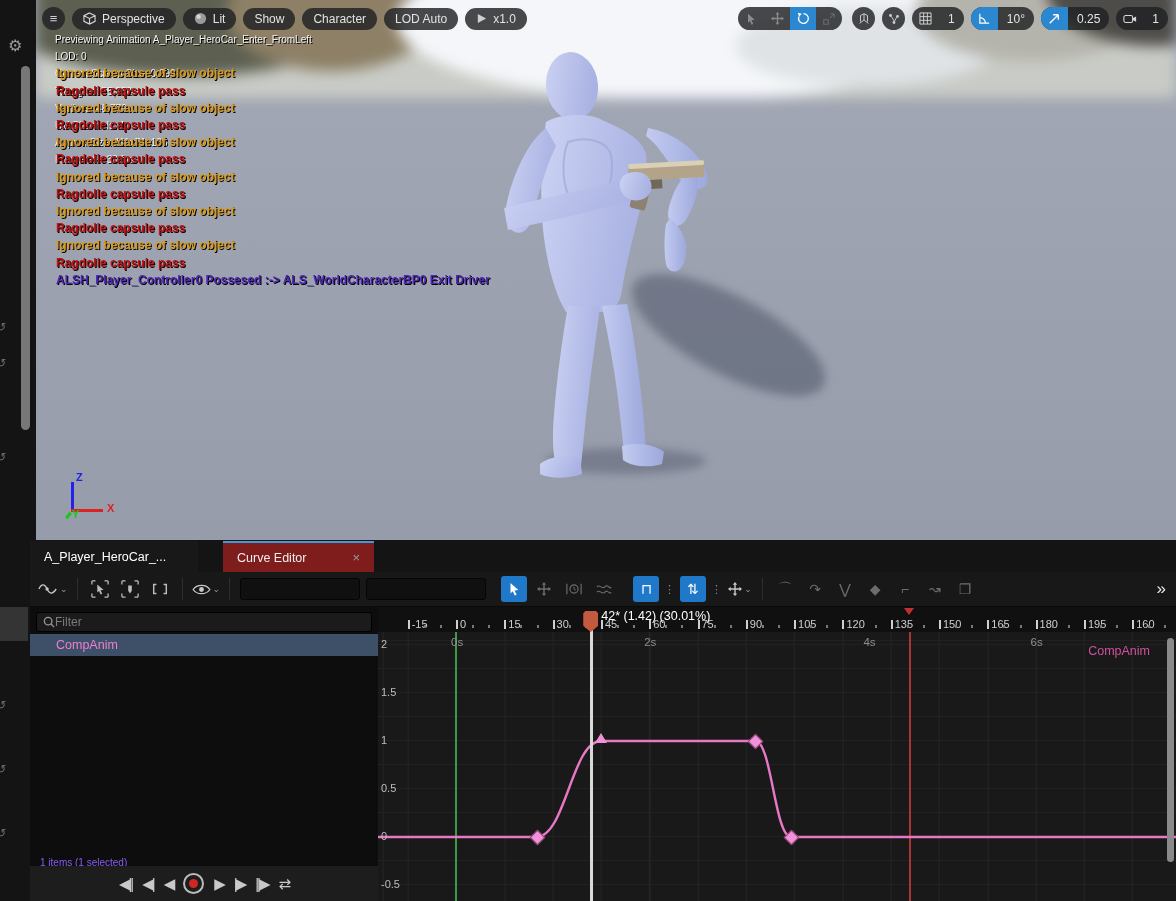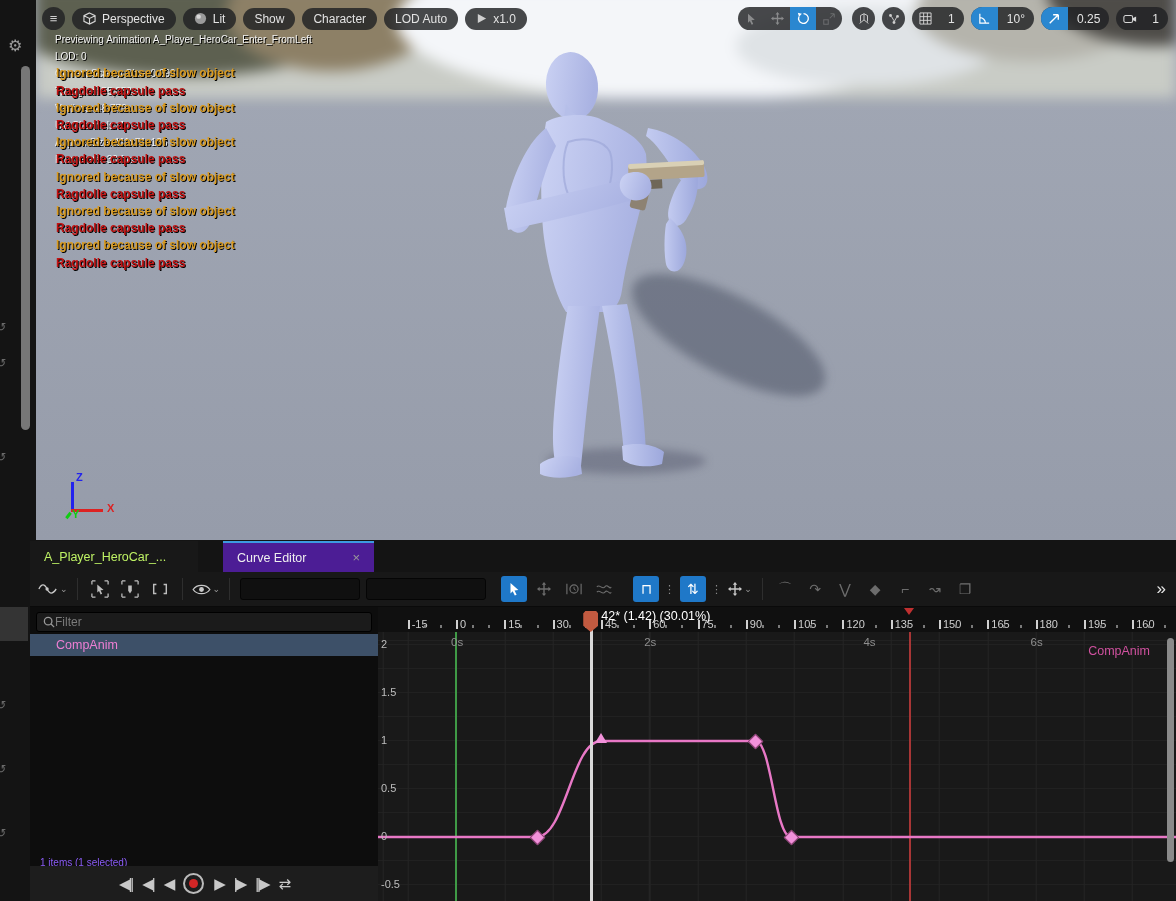--- a/index.html
+++ b/index.html
@@ -54,22 +54,22 @@
   #gizmo .yl{position:absolute;left:10px;top:34px;color:#1c1;}
 
   
   #shadow1{left:585px;top:296px;width:215px;height:78px;border-radius:50%;
            background:rgba(56,61,82,.42);transform:rotate(28deg);filter:blur(5px);}
   #shadow2{left:510px;top:448px;width:160px;height:26px;border-radius:50%;
            background:rgba(62,66,88,.35);filter:blur(4px);}
 
   
   #tabbar{left:30px;top:540px;width:1146px;height:32px;background:#141414;display:flex;align-items:flex-end;}
-  .tab{height:31px;display:flex;align-items:center;padding:0 14px;font-size:12.5px;color:#bef264;background:#181818;margin-right:1px;}
-  .tab.active{background:#4c1d95;color:#efefef;border-top:2px solid #3d9ae0;height:29px;}
+  .tab{height:31px;display:flex;align-items:center;padding:0 14px;font-size:12.5px;color:#ffffff;background:#181818;margin-right:1px;}
+  .tab.active{background:#7f1d1d;color:#efefef;border-top:2px solid #3d9ae0;height:29px;}
   .tab .close{margin-left:46px;color:#9a9a9a;font-size:13px;}
 
   #ctoolbar{left:30px;top:572px;width:1146px;height:35px;background:#181818;border-bottom:1px solid #0a0a0a;
             display:flex;align-items:center;padding:0 6px;box-sizing:border-box;color:#b9b9b9;}
   .tbtn{display:inline-flex;align-items:center;justify-content:center;min-width:26px;height:26px;border-radius:3px;margin:0 2px;font-size:14px;color:#c0c0c0;}
   .tbtn.blue{background:#1f78c8;color:#fff;}
   .tbtn.dim{opacity:.5;}
   .tsep{width:1px;height:22px;background:#2e2e2e;margin:0 7px;}
   .chev{font-size:9px;color:#9a9a9a;margin-left:2px;}
   .dots{color:#8a8a8a;font-size:11px;letter-spacing:0;margin:0 3px;}
@@ -314,20 +314,21 @@
       <div class="msg-orange">Ignored because of slow object</div>
       <div class="msg-red">Ragdolle capsule pass</div>
       <div class="msg-orange">Ignored because of slow object</div>
       <div class="msg-red">Ragdolle capsule pass</div>
       <div class="msg-orange">Ignored because of slow object</div>
       <div class="msg-red">Ragdolle capsule pass</div>
       <div class="msg-orange">Ignored because of slow object</div>
       <div class="msg-red">Ragdolle capsule pass</div>
       <div class="msg-orange">Ignored because of slow object</div>
       <div class="msg-red">Ragdolle capsule pass</div>
+      <div class="msg-purple">ALSH_Player_Controller0  Possesed :-&gt;   ALS_WorldCharacterBP0 Exit Driver</div>
     </div>
 
   <div id="gizmo" class="abs">
     <div class="zline"></div>
       <div class="xline"></div>
       <div class="yline"></div>
     <span class="zl">Z</span>
     <span class="xl">X</span>
     <span class="yl">Y</span>
   </div>

